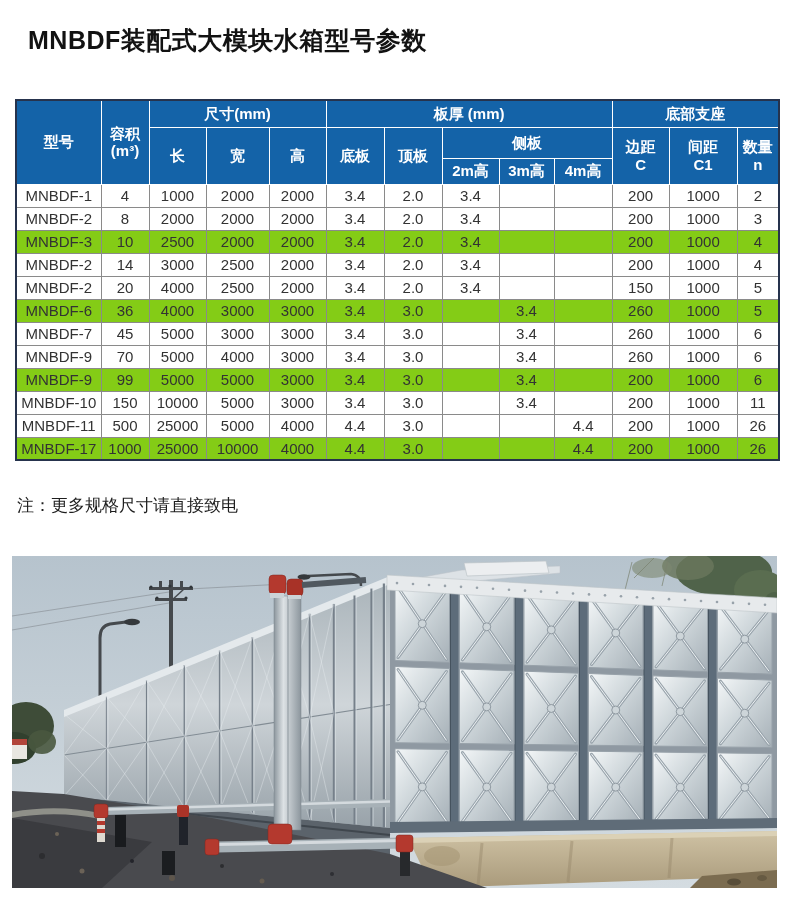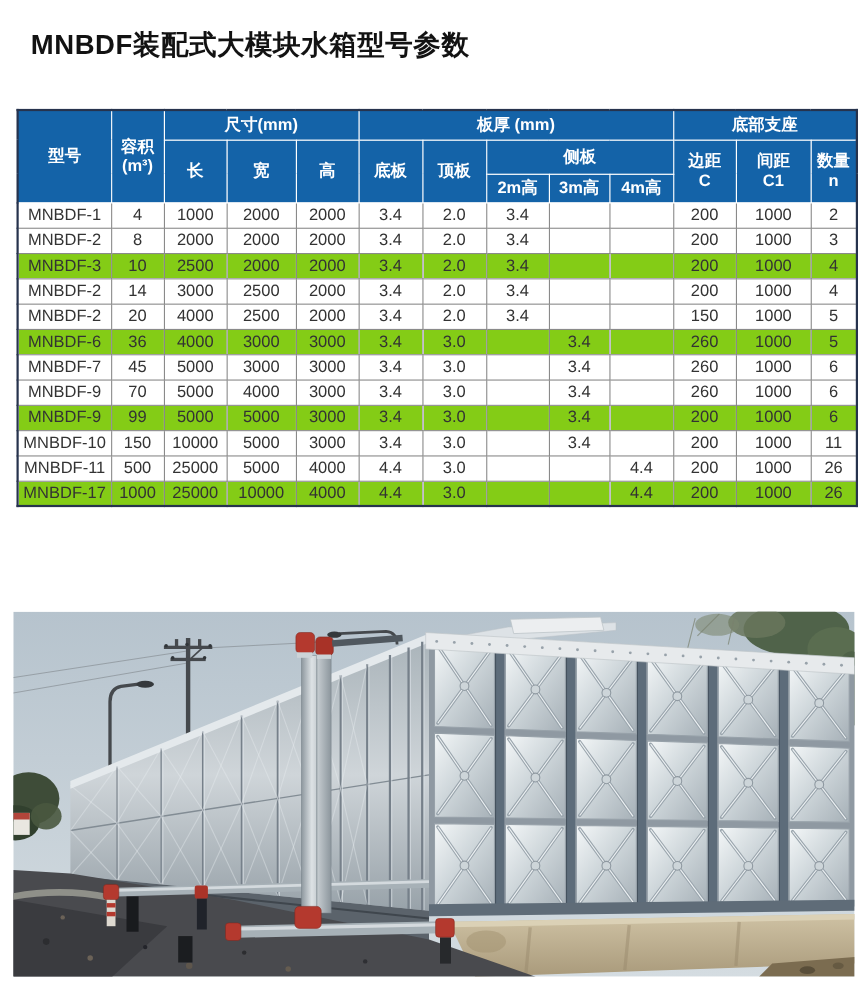--- a/index.html
+++ b/index.html
@@ -276,20 +276,21 @@
           <td></td>
           <td></td>
           <td>4.4</td>
           <td>200</td>
           <td>1000</td>
           <td>26</td>
         </tr>
       </tbody>
   </table>
 
+  <p class="note">注：更多规格尺寸请直接致电</p>
 
   <div class="photo">
     <svg id="tank-svg" viewBox="0 0 765 332" width="765" height="332">
       <defs>
         <linearGradient id="skyGrad" x1="0" y1="0" x2="0" y2="1">
           <stop offset="0" stop-color="#b6c3cd"></stop>
             <stop offset="1" stop-color="#d4dce1"></stop>
         </linearGradient>
         <linearGradient id="panelGrad" x1="0" y1="0" x2="1" y2="1">
           <stop offset="0" stop-color="#f4f7f8"></stop>

